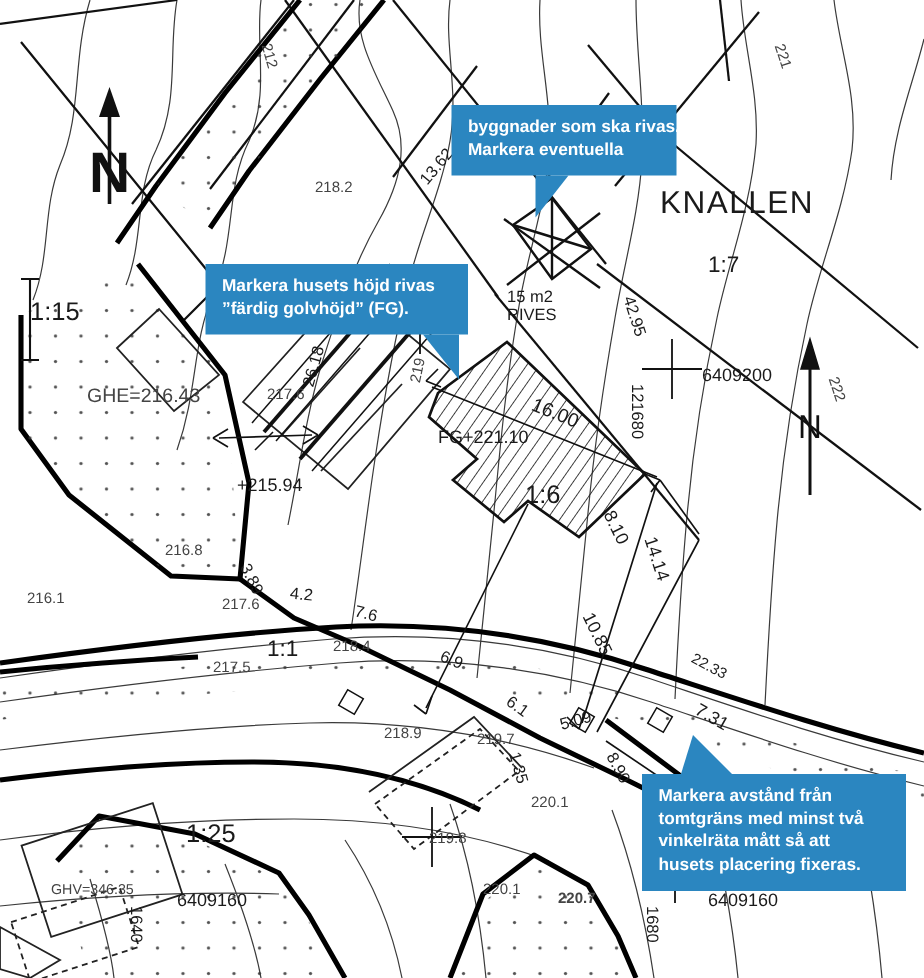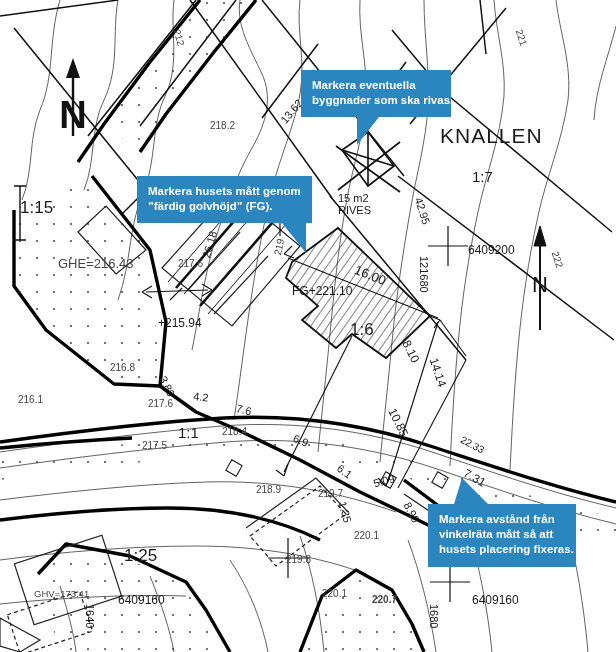--- a/index.html
+++ b/index.html
@@ -17,21 +17,21 @@
   #c-rivas{left:301px;top:70px;width:150px;}
   #c-rivas .tail{left:56px;top:100%;
       border-left:0 solid transparent;border-right:22px solid transparent;
       border-top:28px solid #2b86c0;}
   
   #c-fg{left:137px;top:176px;width:175px;}
   #c-fg .tail{right:6px;top:100%;
       border-left:24px solid transparent;border-right:0 solid transparent;
       border-top:30px solid #2b86c0;}
   
-  #c-avstand{left:428px;top:504px;width:148px;}
+  #c-avstand{left:428px;top:516px;width:176px;}
   #c-avstand .tail{left:26px;bottom:100%;
       border-left:8px solid transparent;border-right:26px solid transparent;
       border-bottom:26px solid #2b86c0;}
   .maplbl{position:absolute;font-family:"Liberation Sans",sans-serif;
           color:#1a1a1a;white-space:nowrap;}
 </style>
 </head>
 <body>
 
 <div id="stage">
@@ -199,21 +199,21 @@
   <div class="maplbl" style="left:350px;top:320px;font-size:17px;">1:6</div>
   <div class="maplbl" style="left:178px;top:424px;font-size:15px;">1:1</div>
   <div class="maplbl" style="left:124px;top:546px;font-size:17px;">1:25</div>
 
   <div class="maplbl" style="left:338px;top:192px;font-size:11px;">15 m2</div>
   <div class="maplbl" style="left:338px;top:204px;font-size:11px;">RIVES</div>
   <div class="maplbl" style="left:292px;top:284px;font-size:12px;">FG+221.10</div>
 
   <div class="maplbl" style="left:58px;top:256px;font-size:13px;color:#444;">GHE=216.43</div>
   <div class="maplbl" style="left:158px;top:316px;font-size:12px;">+215.94</div>
-  <div class="maplbl" style="left:34px;top:588px;font-size:9.5px;color:#444;">GHV=173.41</div>
+  <div class="maplbl" style="left:34px;top:588px;font-size:9.5px;color:#444;">GHV=346.35</div>
 
   <div class="maplbl" style="left:468px;top:243px;font-size:12px;">6409200</div>
   <div class="maplbl" style="left:118px;top:593px;font-size:12px;">6409160</div>
   <div class="maplbl" style="left:472px;top:593px;font-size:12px;">6409160</div>
   <div class="maplbl" style="left:430px;top:256px;font-size:11px;transform:rotate(90deg);transform-origin:0 0;">121680</div>
   <div class="maplbl" style="left:96px;top:604px;font-size:11px;transform:rotate(90deg);transform-origin:0 0;">1640</div>
   <div class="maplbl" style="left:440px;top:604px;font-size:11px;transform:rotate(90deg);transform-origin:0 0;">1680</div>
 
   <div class="maplbl" style="left:278px;top:118px;font-size:11px;transform:rotate(-50deg);transform-origin:0 0;">13.62</div>
   <div class="maplbl" style="left:200px;top:256px;font-size:11px;transform:rotate(-74deg);transform-origin:0 0;">26.18</div>
@@ -245,31 +245,32 @@
   <div class="maplbl" style="left:142px;top:440px;font-size:10px;color:#444;">217.5</div>
   <div class="maplbl" style="left:222px;top:426px;font-size:10px;color:#444;">218.4</div>
   <div class="maplbl" style="left:256px;top:484px;font-size:10px;color:#444;">218.9</div>
   <div class="maplbl" style="left:318px;top:488px;font-size:10px;color:#444;">219.7</div>
   <div class="maplbl" style="left:286px;top:554px;font-size:10px;color:#444;">219.8</div>
   <div class="maplbl" style="left:354px;top:530px;font-size:10px;color:#444;">220.1</div>
   <div class="maplbl" style="left:322px;top:588px;font-size:10px;color:#444;">220.1</div>
   <div class="maplbl" style="left:372px;top:594px;font-size:10px;color:#444;font-weight:bold;">220.7</div>
 
   <div class="callout" id="c-rivas">
+    <span>byggnader som ska rivas.</span>
     <span>Markera eventuella</span>
-    <span>byggnader som ska rivas.</span>
     <div class="tail"></div>
   </div>
 
   <div class="callout" id="c-fg">
-    <span>Markera husets mått genom</span>
+    <span>Markera husets höjd rivas</span>
     <span>”färdig golvhöjd” (FG).</span>
     <div class="tail"></div>
   </div>
 
   <div class="callout" id="c-avstand">
     <span>Markera avstånd från</span>
+    <span>tomtgräns med minst två</span>
     <span>vinkelräta mått så att</span>
     <span>husets placering fixeras.</span>
     <div class="tail"></div>
   </div>
 
 </div>
 
 </body></html>

